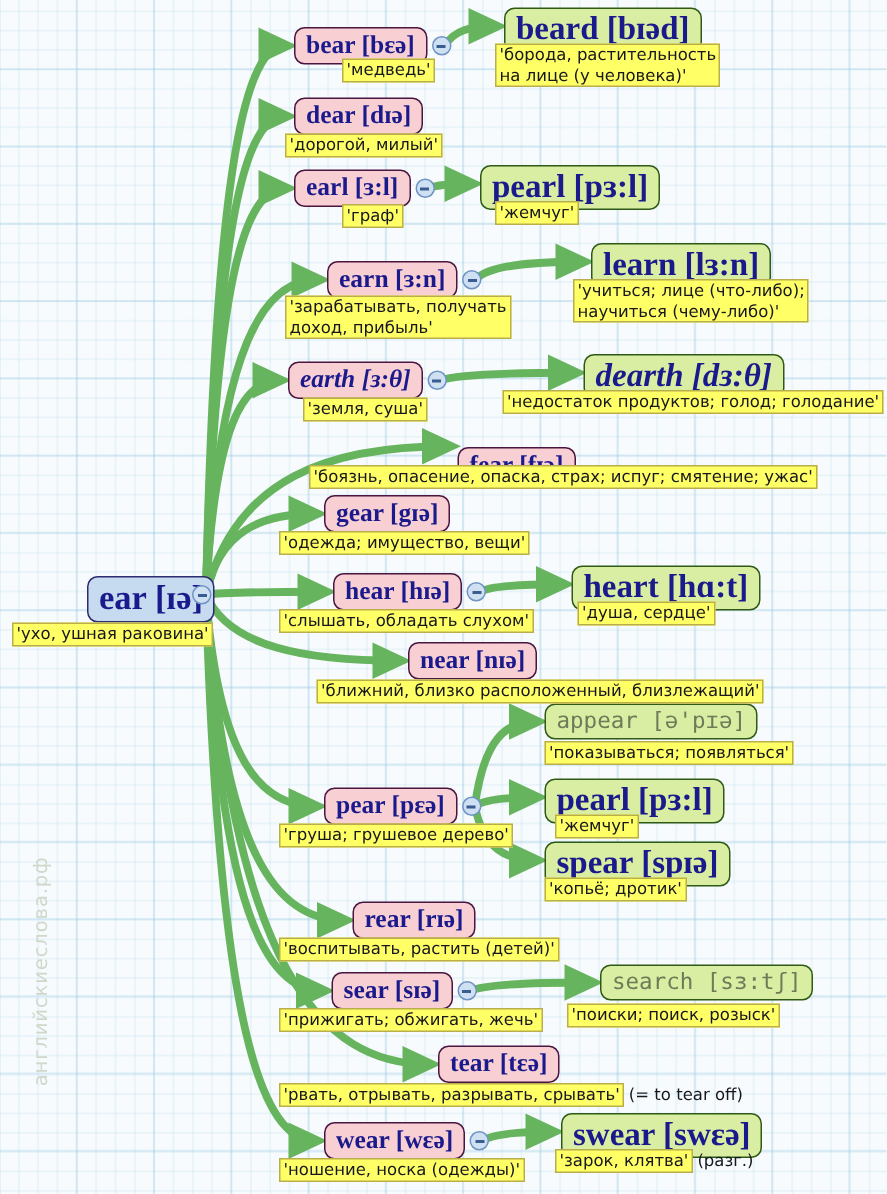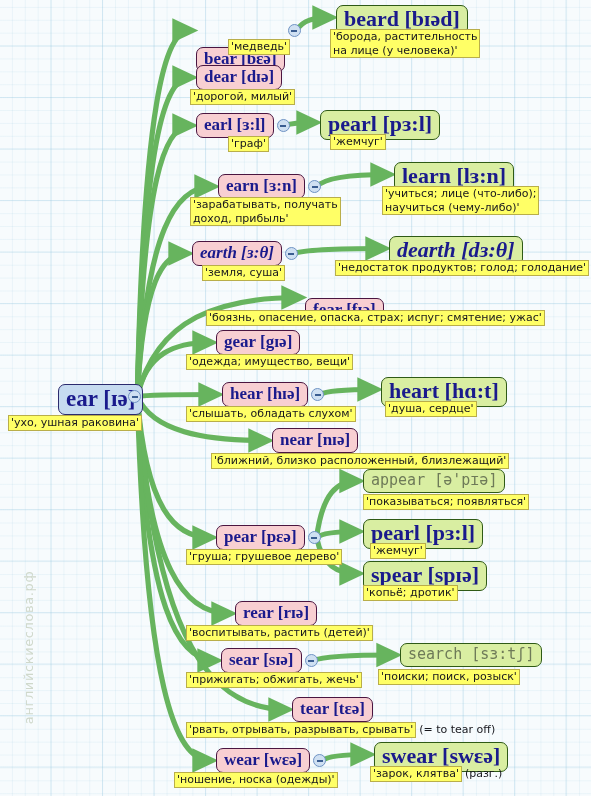--- a/index.html
+++ b/index.html
@@ -157,21 +157,21 @@
         <path d="M316.578125,537.5 C322.578125,566.3 337.5975,573.5 357,573.5"></path>
         <path d="M313.53125,660.5 C323.1875,656.1 355.375,655 394,655"></path>
         <path d="M322.21875,760.5 C328.21875,755.7 346.025,754.5 368,754.5"></path>
       </g>
   </svg>
 
   <div id="nodes-layer">
       <div class="node n-root" style="left: 58px; top: 384px;"><span class="lbl">ear [ɪə]</span></div>
       <div class="gloss" style="left: 8px; top: 415px;"><span class="hl">'ухо, ушная раковина'</span></div>
       <div class="toggle" style="left: 128.297px; top: 390px;"></div>
-      <div class="node n-pink" style="left: 196px; top: 18px; margin-top: 29px;"><span class="lbl">bear [bɛə]</span></div>
+      <div class="node n-pink" style="left: 196px; top: 18px;"><span class="lbl">bear [bɛə]</span></div>
       <div class="gloss" style="left: 228px; top: 39px;"><span class="hl">'медведь'</span></div>
       <div class="toggle" style="left: 287.578px; top: 24px;"></div>
       <div class="node n-green" style="left: 336px; top: 5px;"><span class="lbl">beard [bɪəd]</span></div>
       <div class="gloss" style="left: 330px; top: 29px;"><span class="hl two">'борода, растительность
 на лице (у человека)'</span></div>
       <div class="node n-pink" style="left: 196px; top: 65px;"><span class="lbl">dear [dɪə]</span></div>
       <div class="gloss" style="left: 190px; top: 89px;"><span class="hl">'дорогой, милый'</span></div>
       <div class="node n-pink" style="left: 196px; top: 113px;"><span class="lbl">earl [ɜ:l]</span></div>
       <div class="gloss" style="left: 228px; top: 136px;"><span class="hl">'граф'</span></div>
       <div class="toggle" style="left: 276.547px; top: 119px;"></div>
@@ -212,19 +212,19 @@
       <div class="node n-pink" style="left: 235px; top: 601px;"><span class="lbl">rear [rɪə]</span></div>
       <div class="gloss" style="left: 186px; top: 625px;"><span class="hl">'воспитывать, растить (детей)'</span></div>
       <div class="node n-pink" style="left: 221px; top: 648px;"><span class="lbl">sear [sɪə]</span></div>
       <div class="gloss" style="left: 186px; top: 672px;"><span class="hl">'прижигать; обжигать, жечь'</span></div>
       <div class="toggle" style="left: 304.531px; top: 654px;"></div>
       <div class="node n-green sansgray" style="left: 400px; top: 643px;"><span class="lbl">search [sɜ:tʃ]</span></div>
       <div class="gloss" style="left: 378px; top: 669px;"><span class="hl">'поиски; поиск, розыск'</span></div>
       <div class="node n-pink" style="left: 292px; top: 697px;"><span class="lbl">tear [tɛə]</span></div>
       <div class="gloss" style="left: 186px; top: 722px;"><span class="hl">'рвать, отрывать, разрывать, срывать'</span><span class="plain">(= to tear off)</span></div>
       <div class="node n-pink" style="left: 216px; top: 748px;"><span class="lbl">wear [wɛə]</span></div>
-      <div class="gloss" style="left: 174px; top: 772px;"><span class="hl">'ношение, носка (одежды)'</span></div>
+      <div class="gloss" style="left: 186px; top: 772px;"><span class="hl">'ношение, носка (одежды)'</span></div>
       <div class="toggle" style="left: 313.219px; top: 754px;"></div>
       <div class="node n-green" style="left: 374px; top: 742px;"><span class="lbl">swear [swɛə]</span></div>
       <div class="gloss" style="left: 370px; top: 766px;"><span class="hl">'зарок, клятва'</span><span class="plain">(разг.)</span></div>
     </div>
 
 </div>
 
 </body></html>

